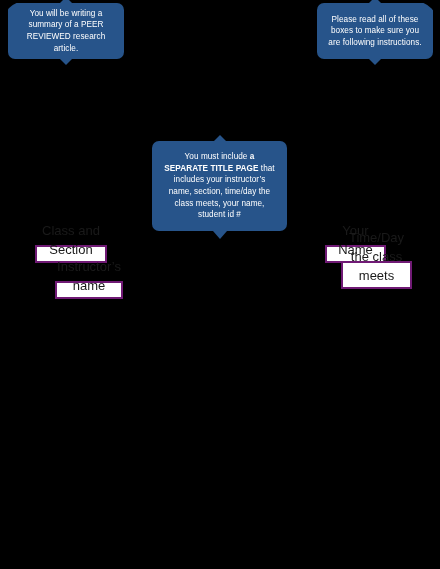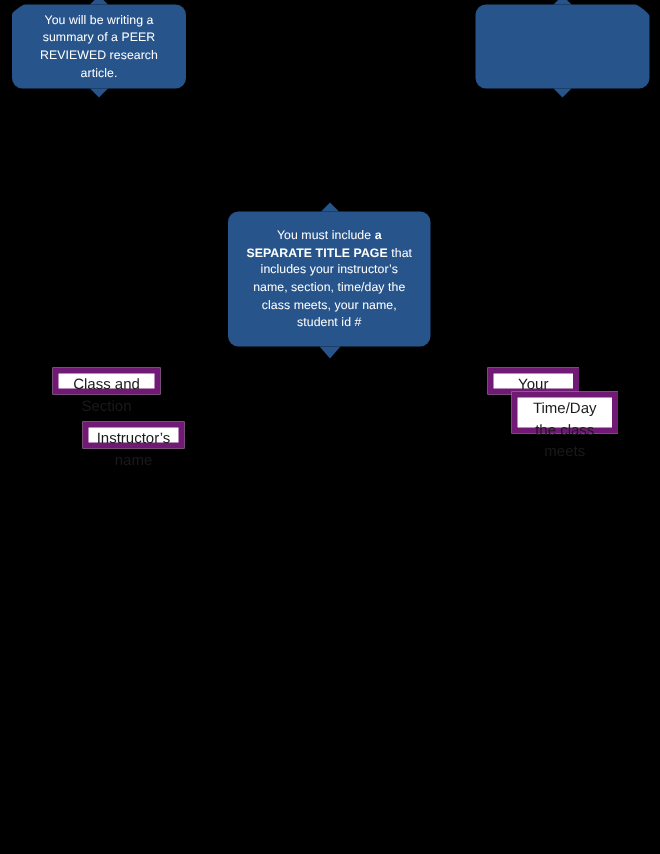--- a/index.html
+++ b/index.html
@@ -65,27 +65,27 @@
 
   #callout-center .tail-up { top: -6px; border-bottom-width: 6px; }
   #callout-center .tail-dn { bottom: -8px; border-top-width: 8px;
                              border-left-width: 7px; border-right-width: 7px; }
 
   
   .label-box {
     position: absolute;
     box-sizing: border-box;
     background: #ffffff;
-    border: 4px solid #701a75;
+    border: 2px solid #701a75;
     color: #1a1a1a;
-    font-size: 10px;
+    font-size: 13px;
     line-height: 1.45;
     text-align: center;
     display: flex;
-    align-items: flex-start;
+    align-items: flex-end;
     justify-content: center;
     padding: 1px 4px;
   }
 
   #box-class-section   { left: 35px;  top: 245px; width: 72px; height: 18px; }
   #box-instructor-name { left: 55px;  top: 281px; width: 68px; height: 18px; }
   #box-your-name       { left: 325px; top: 245px; width: 61px; height: 18px; }
   #box-timeday         { left: 341px; top: 261px; width: 71px; height: 28px; }
   #box-student-id      { left: 323px; top: 301px; width: 82px; height: 19px; }
 </style>
@@ -95,20 +95,21 @@
 <div id="canvas">
 
   <div class="callout" id="callout-left">
     <span class="tail-up"></span>
     <span class="ctext">You will be writing a summary of a PEER REVIEWED research article.</span>
     <span class="tail-dn"></span>
   </div>
 
   <div class="callout" id="callout-right">
     <span class="tail-up"></span>
+    <span class="ctext">Please read all of these boxes to make sure you are following instructions.</span>
     <span class="tail-dn"></span>
   </div>
 
   <div class="callout" id="callout-center">
     <span class="tail-up"></span>
     <span class="ctext"><span>You must include </span><b>a SEPARATE TITLE PAGE</b><span> that includes your instructor’s name, section, time/day the class meets, your name, student id #</span></span>
     <span class="tail-dn"></span>
   </div>
 
   <div class="label-box" id="box-class-section">

